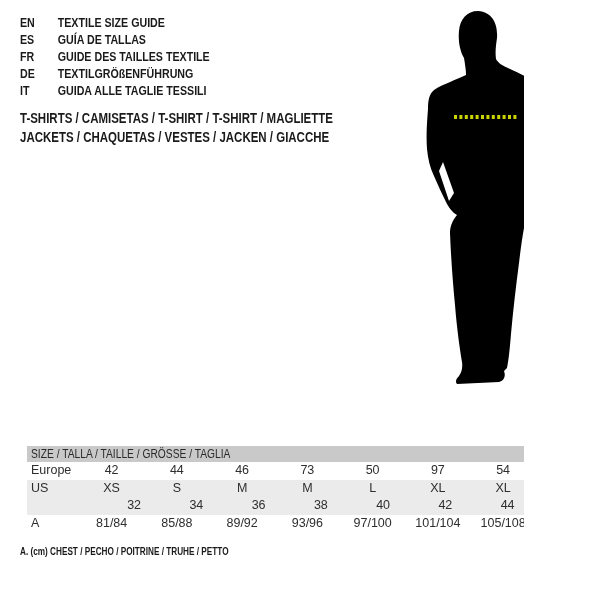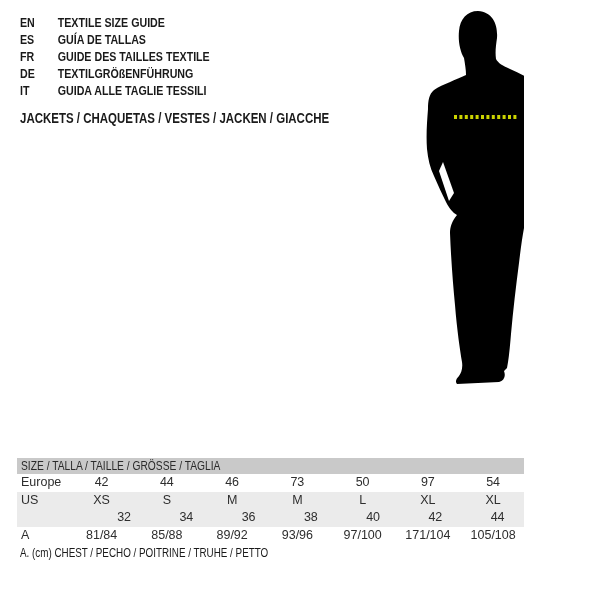--- a/index.html
+++ b/index.html
@@ -22,28 +22,28 @@
   .figure-svg { position:absolute; left:0; top:0; }
   .measure-label {
     position:absolute; left:560px; top:108px;
     font-size:13px; font-weight:700; color:#111;
   }
 
   
   .gender-heading { position:absolute; left:20px; top:413px; font-size:13.5px; font-weight:700; }
 
   
-  .size-table { position:absolute; left:17px; top:446px; width:574px; font-size:12.5px; color:#2e2e2e;margin-top:12px; }
+  .size-table { position:absolute; left:27px; top:446px; width:574px; font-size:12.5px; color:#2e2e2e; }
   .thead { height:16px; line-height:16px; padding-left:4px; color:#2a2a2a; }
   .trow { display:grid; grid-template-columns:52px repeat(8, 1fr); height:17.5px; line-height:17.5px; }
   .row-label { padding-left:4px; text-align:left; }
   .size-cell { text-align:center; }
 
   
-  .footnote { position:absolute; left:20px; top:546px; font-size:12px; font-weight:400; }
+  .footnote { position:absolute; left:20px; top:546px; font-size:10px; font-weight:700; }
 </style>
 </head>
 <body>
 
 <div class="page">
 
   <div class="lang-block">
     <div class="lang-row condensed">
       <span class="lang-code">EN</span>
       <span class="lang-label">TEXTILE SIZE GUIDE</span>
@@ -60,20 +60,21 @@
       <span class="lang-code">DE</span>
       <span class="lang-label">TEXTILGRÖßENFÜHRUNG</span>
     </div>
     <div class="lang-row condensed">
       <span class="lang-code">IT</span>
       <span class="lang-label">GUIDA ALLE TAGLIE TESSILI</span>
     </div>
   </div>
 
   <div class="category-block">
+    <div class="category-line"><span class="condensed">T-SHIRTS / CAMISETAS / T-SHIRT / T-SHIRT / MAGLIETTE</span></div>
     <div class="category-line"><span class="condensed">JACKETS / CHAQUETAS / VESTES / JACKEN / GIACCHE</span></div>
   </div>
 
   <svg class="figure-svg" width="600" height="600" viewBox="0 0 600 600" aria-hidden="true">
     <path d="M 478 11
              C 467 11 460 19 459 31
              C 458 41 460 51 464 58
              C 465 64 466 70 466 75
              C 456 80 443 84 434 90
              C 429 94 428 101 428 109
@@ -152,21 +153,21 @@
       <span class="size-cell">44</span>
       <span class="size-cell">46</span>
     </div>
     <div class="trow">
       <span class="row-label">A</span>
       <span class="size-cell">81/84</span>
       <span class="size-cell">85/88</span>
       <span class="size-cell">89/92</span>
       <span class="size-cell">93/96</span>
       <span class="size-cell">97/100</span>
-      <span class="size-cell">171/104</span>
+      <span class="size-cell">101/104</span>
       <span class="size-cell">105/108</span>
       <span class="size-cell">109/112</span>
     </div>
   </div>
 
   <div class="footnote"><span class="condensed">A. (cm) CHEST / PECHO / POITRINE / TRUHE / PETTO</span></div>
 
 </div>
 
 </body></html>

